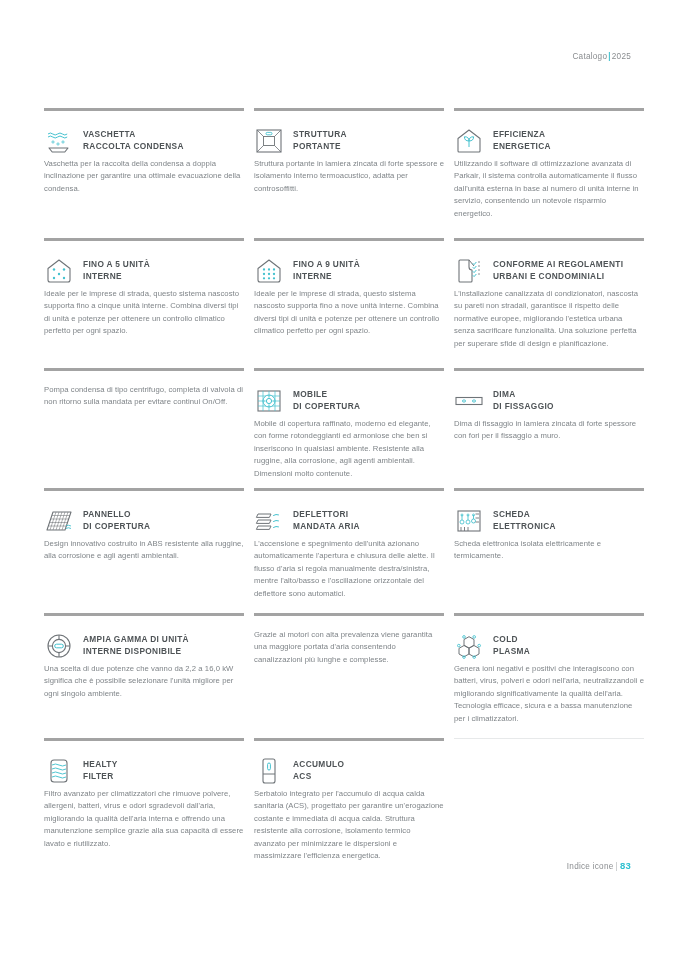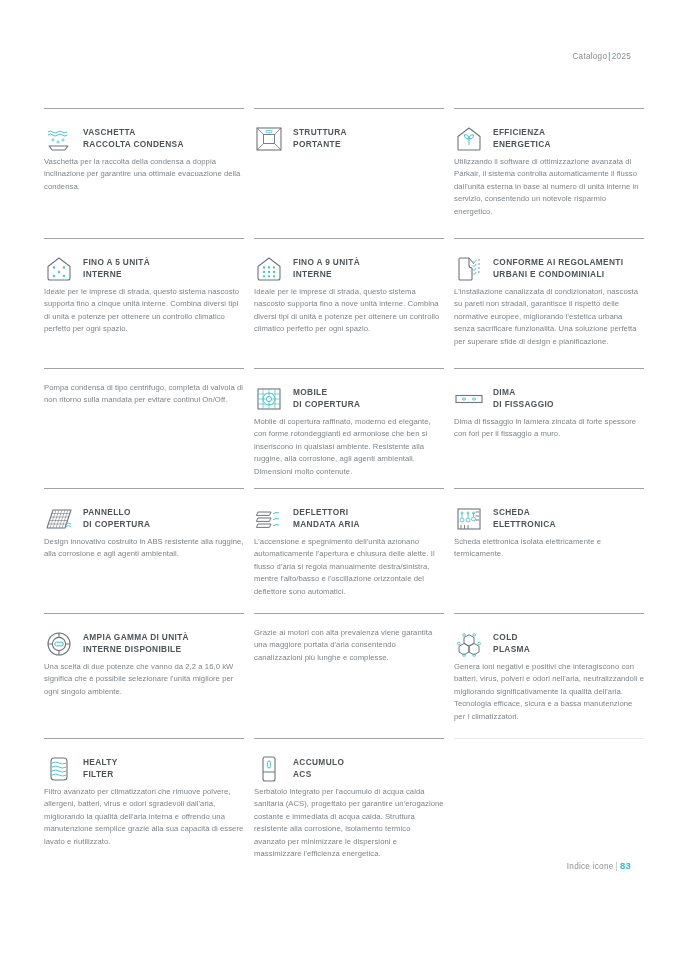--- a/index.html
+++ b/index.html
@@ -50,21 +50,21 @@
     width: 590px;
     display: grid;
     grid-template-columns: 200px 1fr 190px 1fr 190px;
     grid-auto-rows: min-content;
   }
   .spacer { width: 10px; }
 
   .cell {
     padding-top: 13px;
     padding-bottom: 6px;
-    border-top: 1px solid #a3a3a3;
+    border-top: 3px solid #a3a3a3;
   }
   .cell.empty { border-top: 1px solid #e7e9ea; }
 
   .cardhead {
     display: flex;
     align-items: center;
     gap: 9px;
     min-height: 34px;
   }
   .icon {
@@ -131,20 +131,21 @@
           <span class="icon">
             <svg width="30" height="30" viewBox="0 0 30 30">
      <rect x="3" y="4" width="24" height="22" fill="none" stroke="#6f7478" stroke-width="1.1"></rect>
      <path d="M3 4l6.5 6.5M27 4l-6.5 6.5M3 26l6.5-6.5M27 26l-6.5-6.5" stroke="#6f7478" stroke-width=".8" fill="none"></path>
      <rect x="9.5" y="10.5" width="11" height="9" fill="none" stroke="#6f7478" stroke-width=".9"></rect>
      <rect x="12" y="6.4" width="6" height="2.4" rx="1.2" fill="none" stroke="#45c2cf" stroke-width=".9"></rect>
    </svg>
           </span>
           <span class="title"><span>STRUTTURA</span><br><span>PORTANTE</span></span>
         </div>
+        <div class="desc">Struttura portante in lamiera zincata di forte spessore e isolamento interno termoacustico, adatta per controsoffitti.</div>
       </div>
       <div class="spacer "></div>
       <div class="cell r0">
         <div class="cardhead">
           <span class="icon">
             <svg width="30" height="30" viewBox="0 0 30 30">
      <path d="M4 12.5L15 4l11 8.5V25a1 1 0 0 1-1 1H5a1 1 0 0 1-1-1z" fill="none" stroke="#6f7478" stroke-width="1.1" stroke-linejoin="round"></path>
      <path d="M15 21v-6" stroke="#45c2cf" stroke-width="1" fill="none"></path>
      <path d="M15 15c-3.2 0-4.6-1.6-4.6-4.2 2.9-.3 4.6 1.3 4.6 4.2z" fill="none" stroke="#45c2cf" stroke-width="1"></path>
      <path d="M15 15c3.2 0 4.6-1.6 4.6-4.2-2.9-.3-4.6 1.3-4.6 4.2z" fill="none" stroke="#45c2cf" stroke-width="1"></path>

